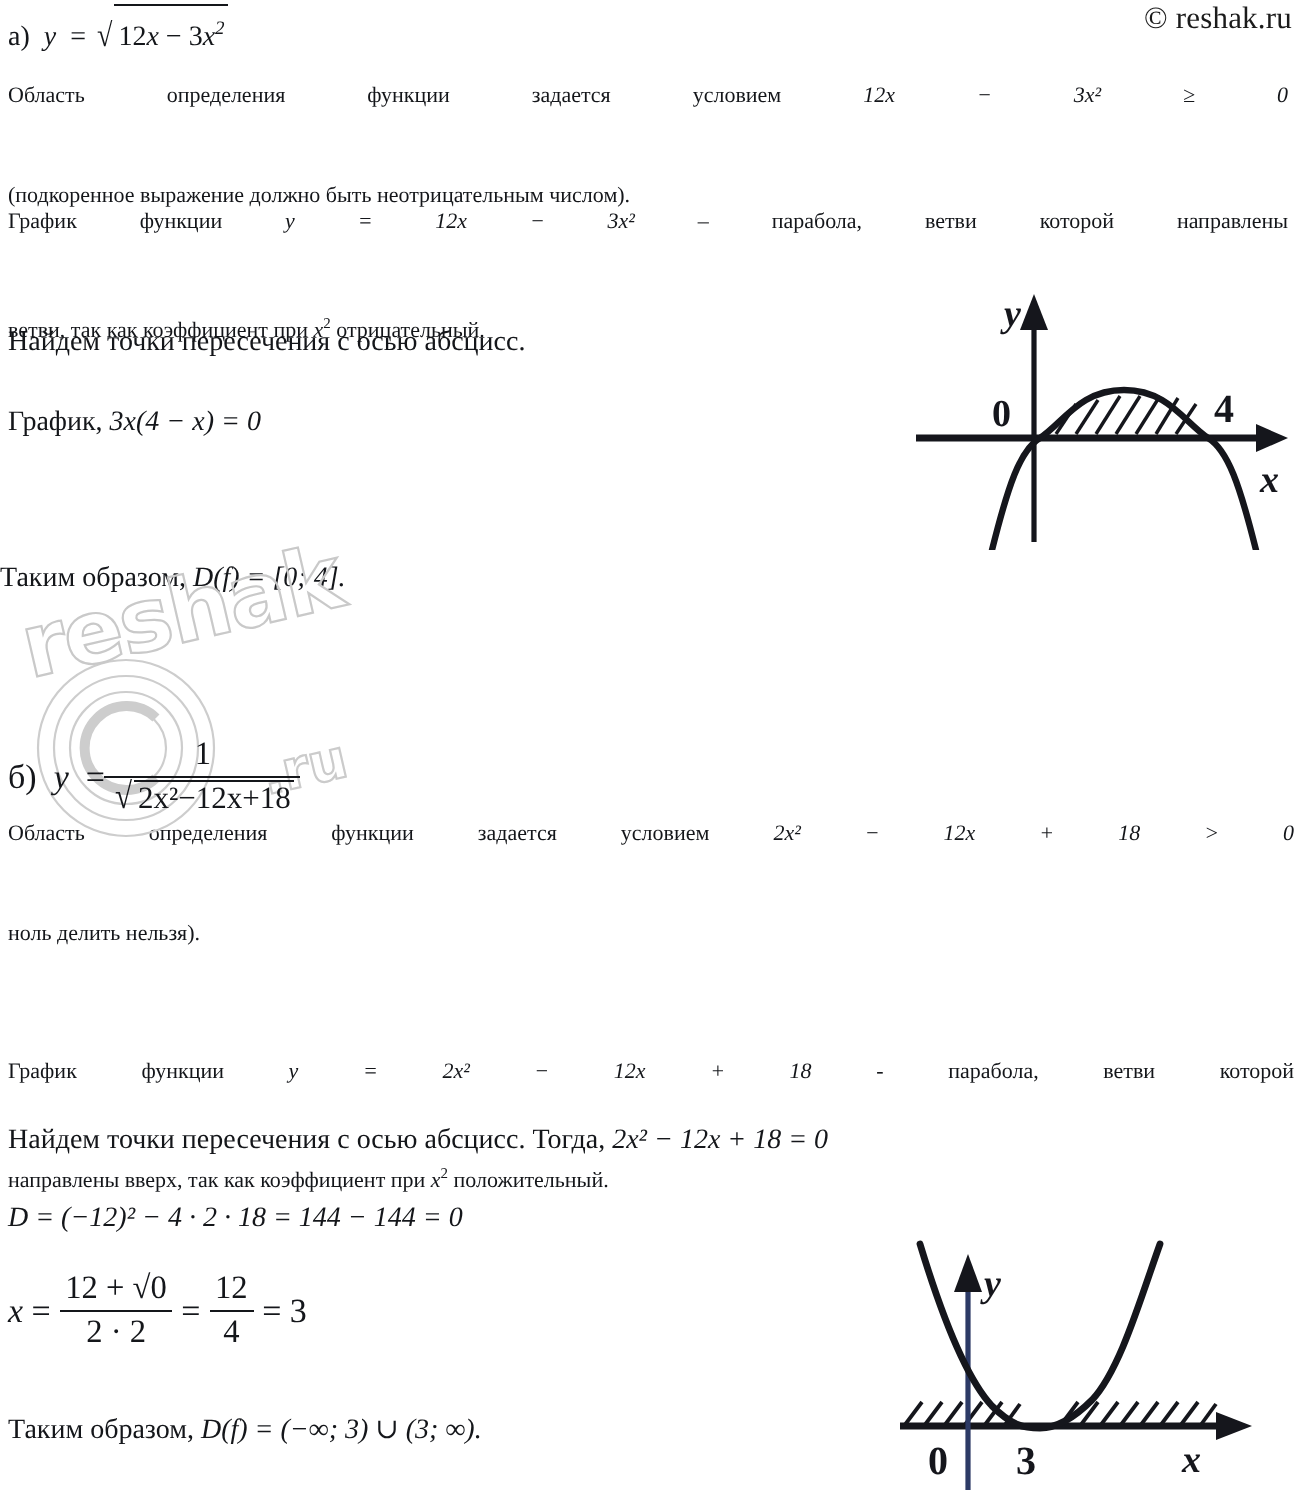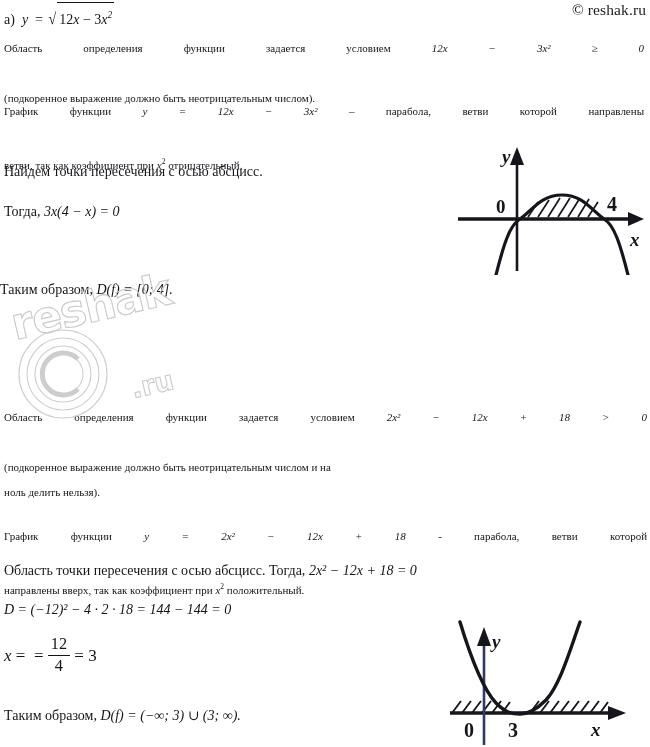--- a/index.html
+++ b/index.html
@@ -178,21 +178,21 @@
       <span>ветви</span>
       <span>которой</span>
       <span>направлены</span>
     </span>
     <span style="display:block;"><span>ветви, так как коэффициент при </span><span class="mi">x</span><span class="supn">2</span><span> отрицательный.</span></span>
   </div>
 
   <div class="line" style="left:4px; top:159px;">Найдем точки пересечения с осью абсцисс.</div>
 
   <div class="line" style="left:4px; top:199px;">
-    <span>Тогда, </span><span class="mi">3x(4 − x) = 0</span>
+    <span>График, </span><span class="mi">3x(4 − x) = 0</span>
   </div>
 
 
   <div class="line" style="left:0; top:277px;">
     <span>Таким образом, </span><span class="mi">D(f) = [0; 4].</span>
   </div>
 
   <div class="watermark">
     <svg width="230" height="125" viewBox="0 0 230 125">
       <g stroke="#cdcdcd" stroke-width="1.1" fill="none">
@@ -200,57 +200,61 @@
         <circle cx="63" cy="78" r="36"></circle>
         <circle cx="63" cy="78" r="28"></circle>
         <circle cx="63" cy="78" r="20"></circle>
         <path d="M78 63 a21 21 0 1 0 0 30" stroke-width="5"></path>
       </g>
     </svg>
     <div class="wm-text">reshak</div>
     <div class="wm-ru">.ru</div>
   </div>
 
+  <div class="line" style="left:4px; top:370px; font-size:17px; z-index:6;">
+    <span>б)</span>&nbsp;
+    <span class="mi">y</span>
+    <span class="num">&nbsp;</span><span class="num">=</span><span class="frac"><span class="top">1</span><span class="bot"><span class="sqrt"><span class="radsym" style="font-size:0.95em;">√</span><span class="radicand" style="font-size:0.95em;">2x²−12x+18</span></span></span></span>
+  </div>
 
   <div class="para" style="left:4px; top:405px; width:643px;">
     <span class="justified">
       <span>Область</span>
       <span>определения</span>
       <span>функции</span>
       <span>задается</span>
       <span>условием</span>
       <span class="mi">2x² − 12x + 18 &gt; 0</span>
     </span>
-    <span style="display:block;">(подкоренное выражение должно быть неотрицательным числом и на</span>
     <span style="display:block;">ноль делить нельзя).</span>
   </div>
 
   <div class="para" style="left:4px; top:524px; width:643px;">
     <span class="justified">
       <span>График</span>
       <span>функции</span>
       <span class="mi">y = 2x² − 12x + 18</span>
       <span>-</span>
       <span>парабола,</span>
       <span>ветви</span>
       <span>которой</span>
     </span>
     <span style="display:block;"><span>направлены вверх, так как коэффициент при </span><span class="mi">x</span><span class="supn">2</span><span> положительный.</span></span>
   </div>
 
   <div class="line" style="left:4px; top:558px;">
-    <span>Область точки пересечения с осью абсцисс. Тогда, </span><span class="mi">2x² − 12x + 18 = 0</span>
+    <span>Найдем точки пересечения с осью абсцисс. Тогда, </span><span class="mi">2x² − 12x + 18 = 0</span>
   </div>
 
   <div class="line" style="left:4px; top:597px;">
     <span class="mi">D = (−12)² − 4 · 2 · 18 = 144 − 144 = 0</span>
   </div>
 
   <div class="line" style="left:4px; top:637px; font-size:17px;">
-    <span class="mi">x</span>&nbsp;<span>=</span>&nbsp;&nbsp;<span>=</span>&nbsp;<span class="frac"><span class="top">12</span><span class="bot">4</span></span>&nbsp;<span>=</span>&nbsp;<span class="num">3</span>
+    <span class="mi">x</span>&nbsp;<span>=</span>&nbsp;<span class="frac"><span class="top">12 + √0</span><span class="bot">2 · 2</span></span>&nbsp;<span>=</span>&nbsp;<span class="frac"><span class="top">12</span><span class="bot">4</span></span>&nbsp;<span>=</span>&nbsp;<span class="num">3</span>
   </div>
 
   <div class="line" style="left:4px; top:703px;">
     <span>Таким образом, </span><span class="mi">D(f) = (−∞; 3) ∪ (3; ∞).</span>
   </div>
 
   <div class="figure" style="left:452px; top:143px;">
     <svg class="fig-svg" width="198" height="132" viewBox="0 0 198 132">
       <defs>
         <clipPath id="clipA">

